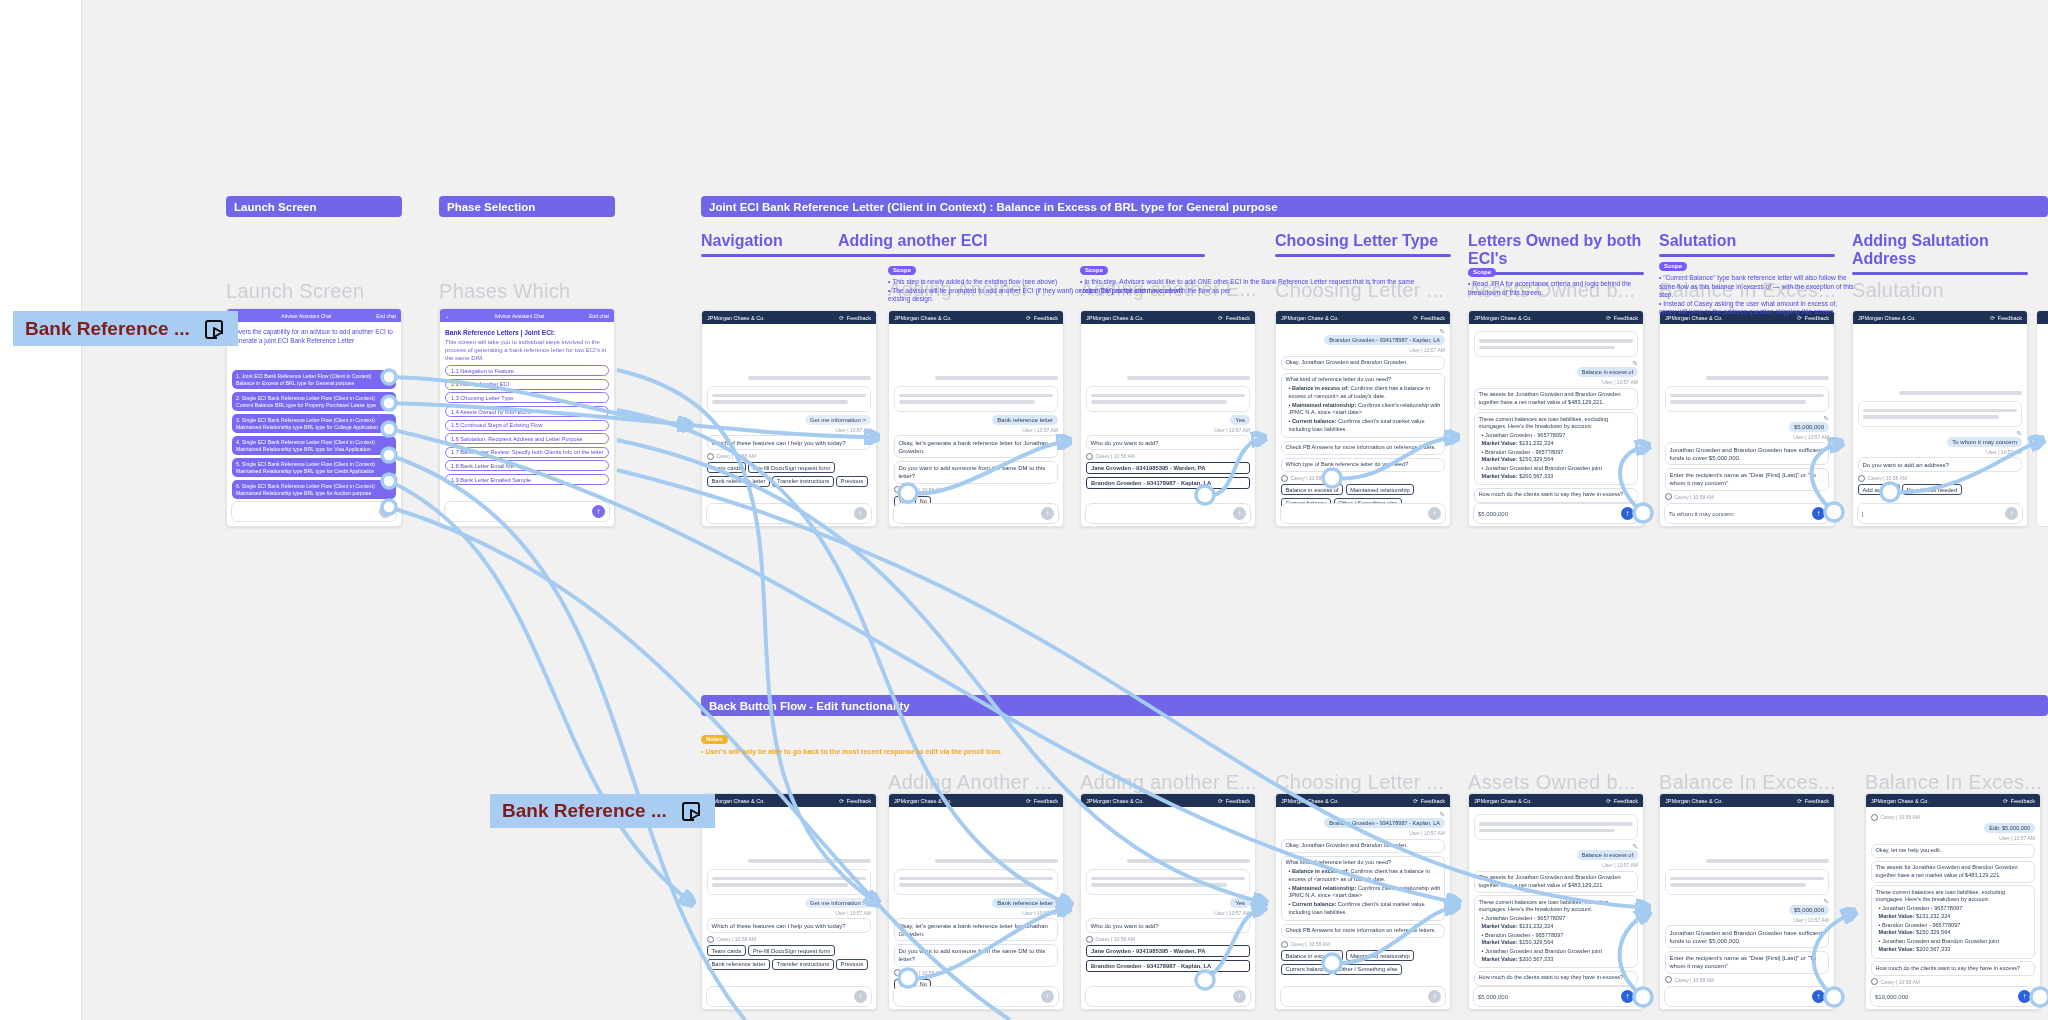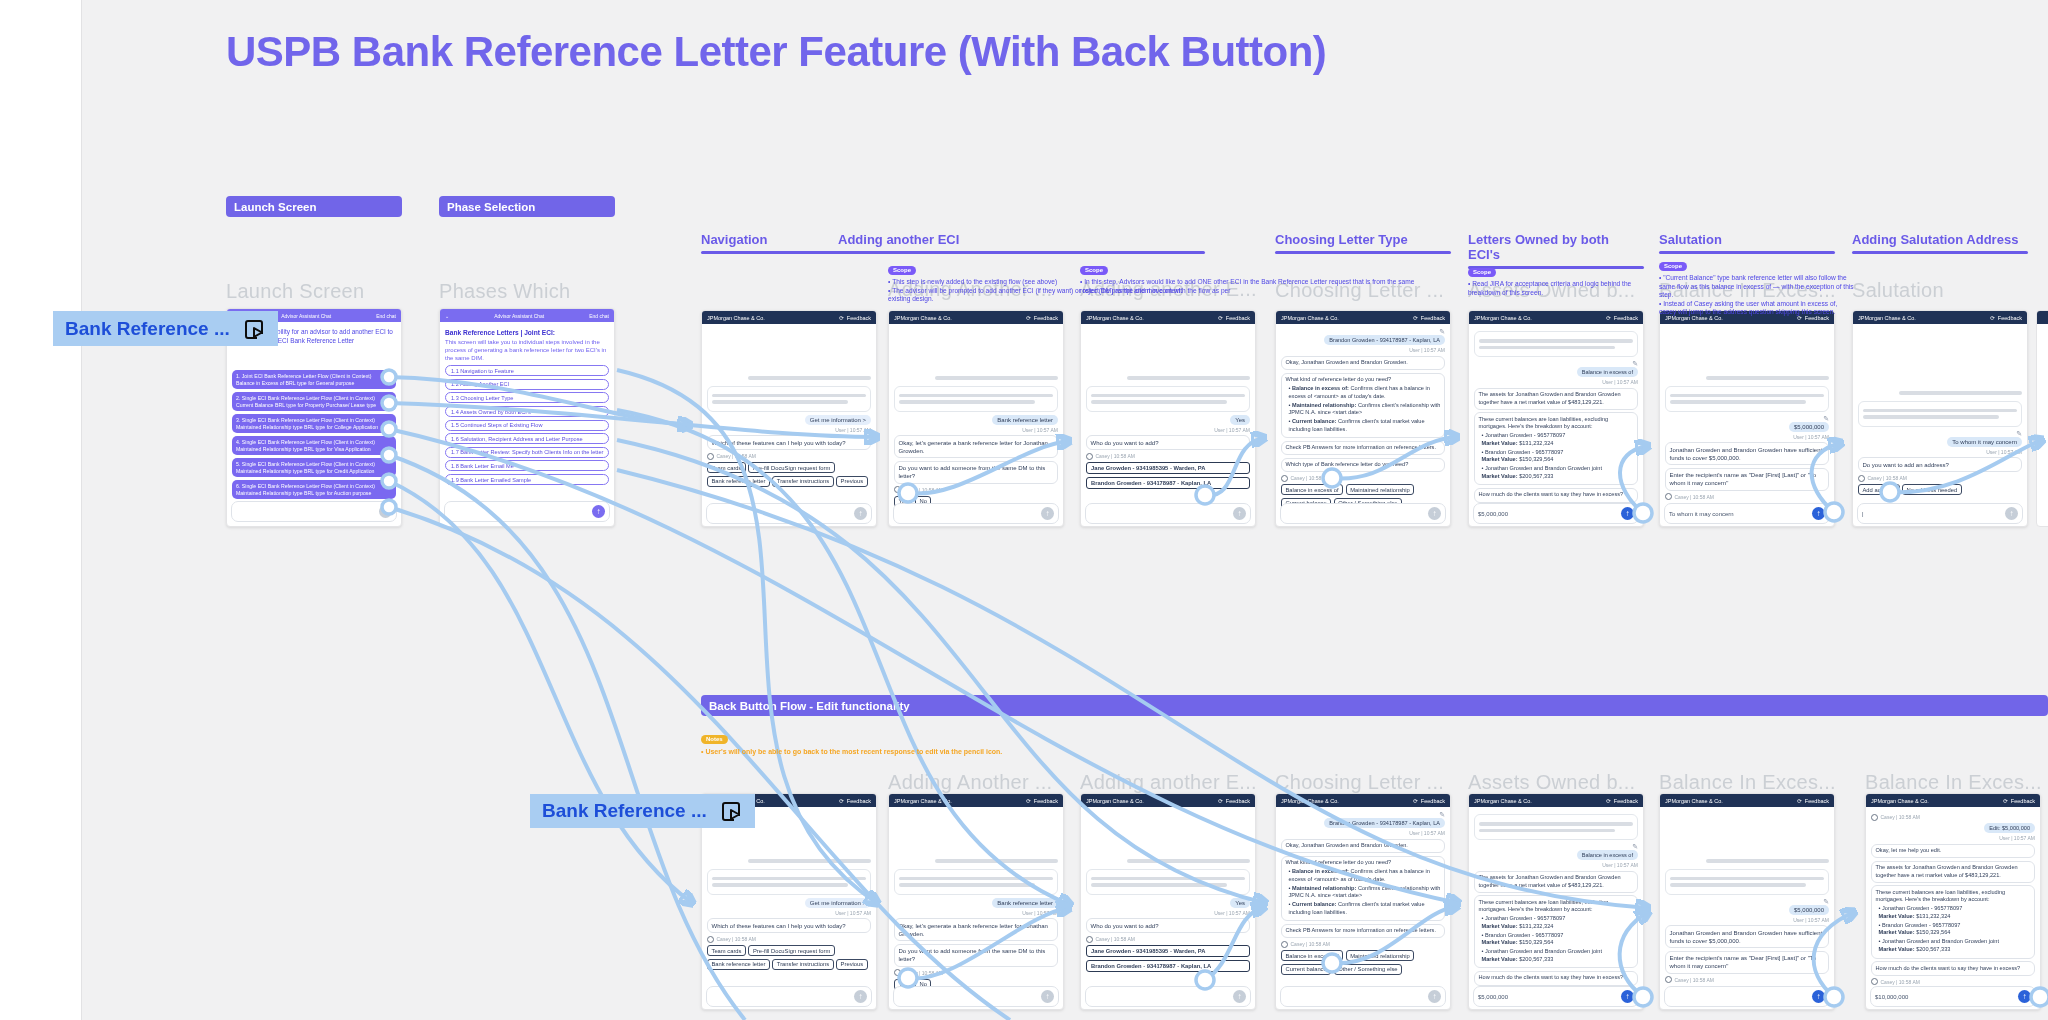--- a/index.html
+++ b/index.html
@@ -11,21 +11,21 @@
                 background:#ffffff; border-right:1px solid #e2e2e4; z-index:1; }
 
   .page-title { position:absolute; left:226px; top:28px; width:1500px;
                 font-size:42px; font-weight:700; color:#7165eb; letter-spacing:-0.5px; z-index:2; }
 
   .bar { position:absolute; height:21px; background:#7165e8; border-radius:4px;
          color:#fff; font-size:11.5px; font-weight:700; display:flex; align-items:center;
          padding:0 8px; z-index:3; }
 
   .collabel { position:absolute; z-index:3; }
-  .collabel .cl-text { font-size:13px; font-weight:700; color:#6a5ae8; }
+  .collabel .cl-text { font-size:16px; font-weight:700; color:#6a5ae8; }
   .collabel .cl-line { height:3px; background:#6a5ae8; border-radius:2px; margin-top:4px; }
 
   .scope-block { position:absolute; z-index:5; }
   .pill { display:inline-block; background:#7a5af8; color:#fff; font-size:6px; font-weight:700;
           border-radius:5px; padding:1px 5px 2px; }
   .pill.yellow { background:#f0b429; }
   .scope-bullets { margin-top:2px; color:#4f46e5; font-size:6.6px; line-height:1.3; }
   .note-text { margin-top:3px; color:#f5a623; font-size:7px; font-weight:700; }
 
   .gtitle { position:absolute; color:#cbcfd4; font-size:20px; letter-spacing:0.3px;
@@ -75,46 +75,48 @@
   .lbtn { background:#7a68f0; color:#fff; border-radius:5px; padding:2.5px 4px; margin:3px 0;
           font-size:5.2px; line-height:1.35; }
   .ldesc { color:#4f46e5; font-size:6.4px; line-height:1.35; margin:2px 0; }
   
   .pheading { color:#3b2fd0; font-weight:700; font-size:6.6px; margin:3px 0 2px; }
   .pbodytxt { color:#6d5ff0; font-size:6px; line-height:1.35; margin-bottom:3px; }
   .step { border:1px solid #8677f2; color:#5b4ce0; border-radius:7px; padding:1.5px 5px;
           margin:2.6px 0; font-size:5.6px; background:#fff; white-space:nowrap; overflow:hidden; }
 
   .flowlabel { position:absolute; background:#a9cdf2; display:flex; align-items:center;
-               gap:12px; padding:3px 12px; z-index:6; color:#1d4ed8;
-               font-size:19px; font-weight:700; white-space:nowrap;margin-left:40px; }
+               gap:12px; padding:3px 12px; z-index:6; color:#7f1d1d;
+               font-size:19px; font-weight:700; white-space:nowrap; }
 
   .sliver { position:absolute; width:13px; height:217px; background:#fff;
             border:1px solid #e4e4e6; border-radius:4px 0 0 4px; overflow:hidden; z-index:2; }
   .sliver .ph { height:13px; background:#1f3256; }
 
   #flows { position:absolute; left:0; top:0; width:2048px; height:1020px; z-index:4;
            pointer-events:none; }
   #flows path { fill:none; stroke:#a5cbf0; stroke-width:4; }
   #flows circle { fill:#ffffff; stroke:#a5cbf0; stroke-width:3.5; }
 </style>
 </head>
 <body>
 
 <div id="canvas">
 
   <div class="left-panel"></div>
 
-  <h1 class="page-title">USPB Bank Reference Letter Feature (With Back Button)</h1>
 
   <div class="bar" style="left:226px; top:196px; width:176px;">
       <span>Launch Screen</span>
     </div>
   <div class="bar" style="left:439px; top:196px; width:176px;">
       <span>Phase Selection</span>
+    </div>
+  <div class="bar" style="left:701px; top:196px; width:1347px;">
+      <span>Joint ECI Bank Reference Letter  (Client in Context) : Balance in Excess of BRL type for General purpose</span>
     </div>
   <div class="bar" style="left:701px; top:695px; width:1347px;">
       <span>Back Button Flow - Edit functionality</span>
     </div>
 
   <div class="scope-block" style="left:701px; top:727px; width:620px;">
     <span class="pill yellow">Notes</span>
     <div class="note-text">•&nbsp;<span>User's will only be able to go back to the most recent response to edit via the pencil icon.</span></div>
   </div>
 

